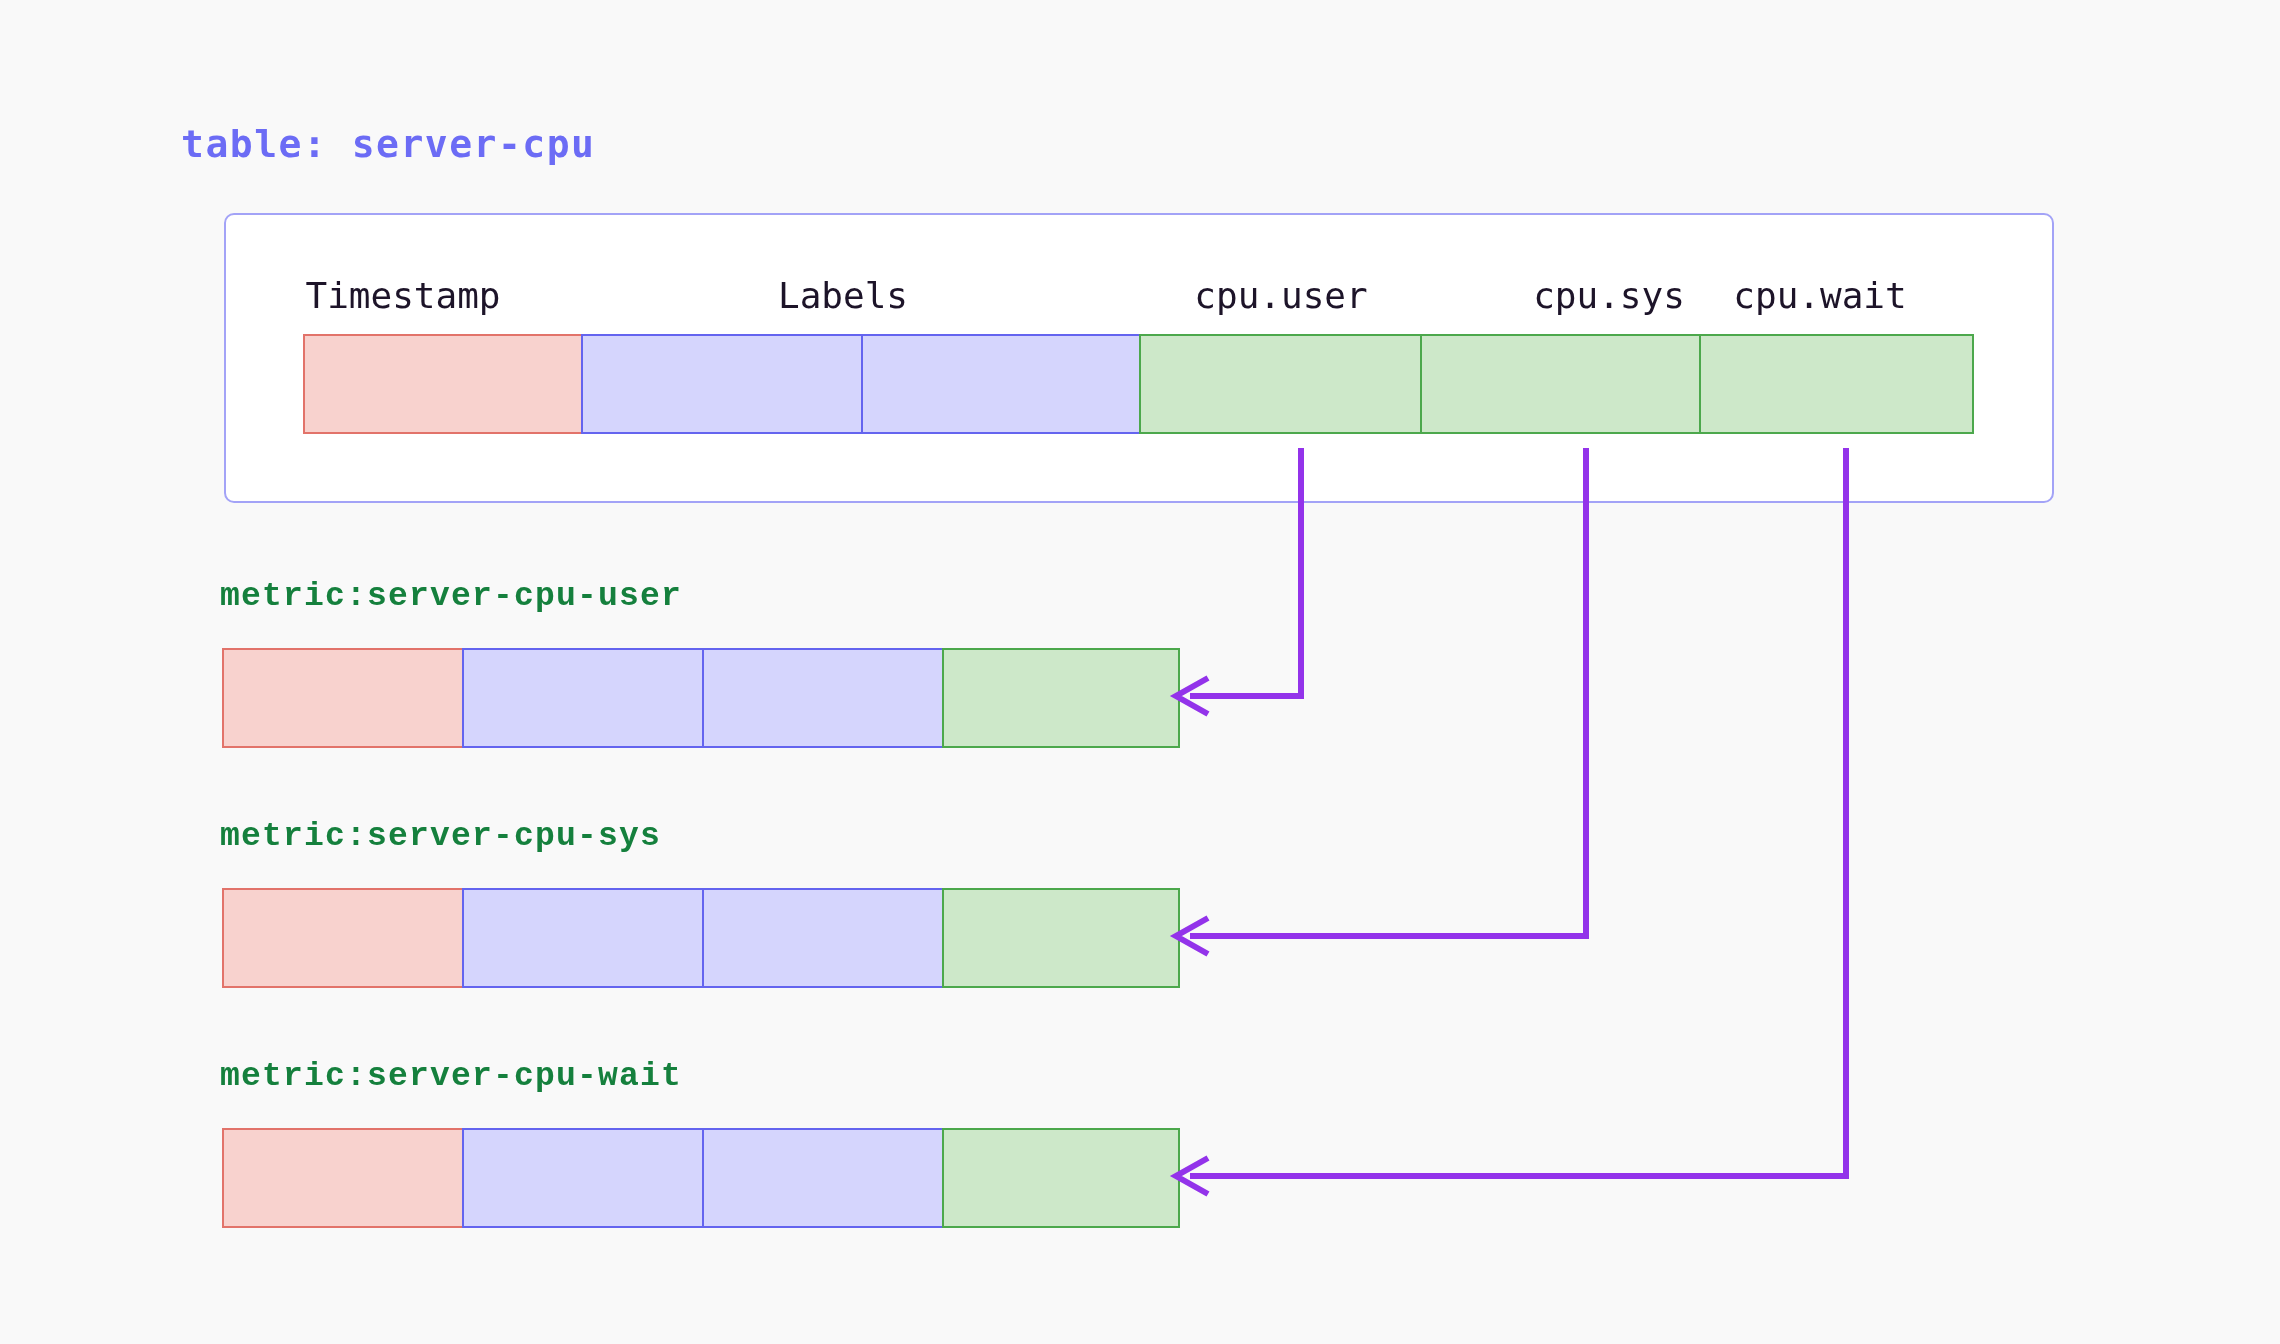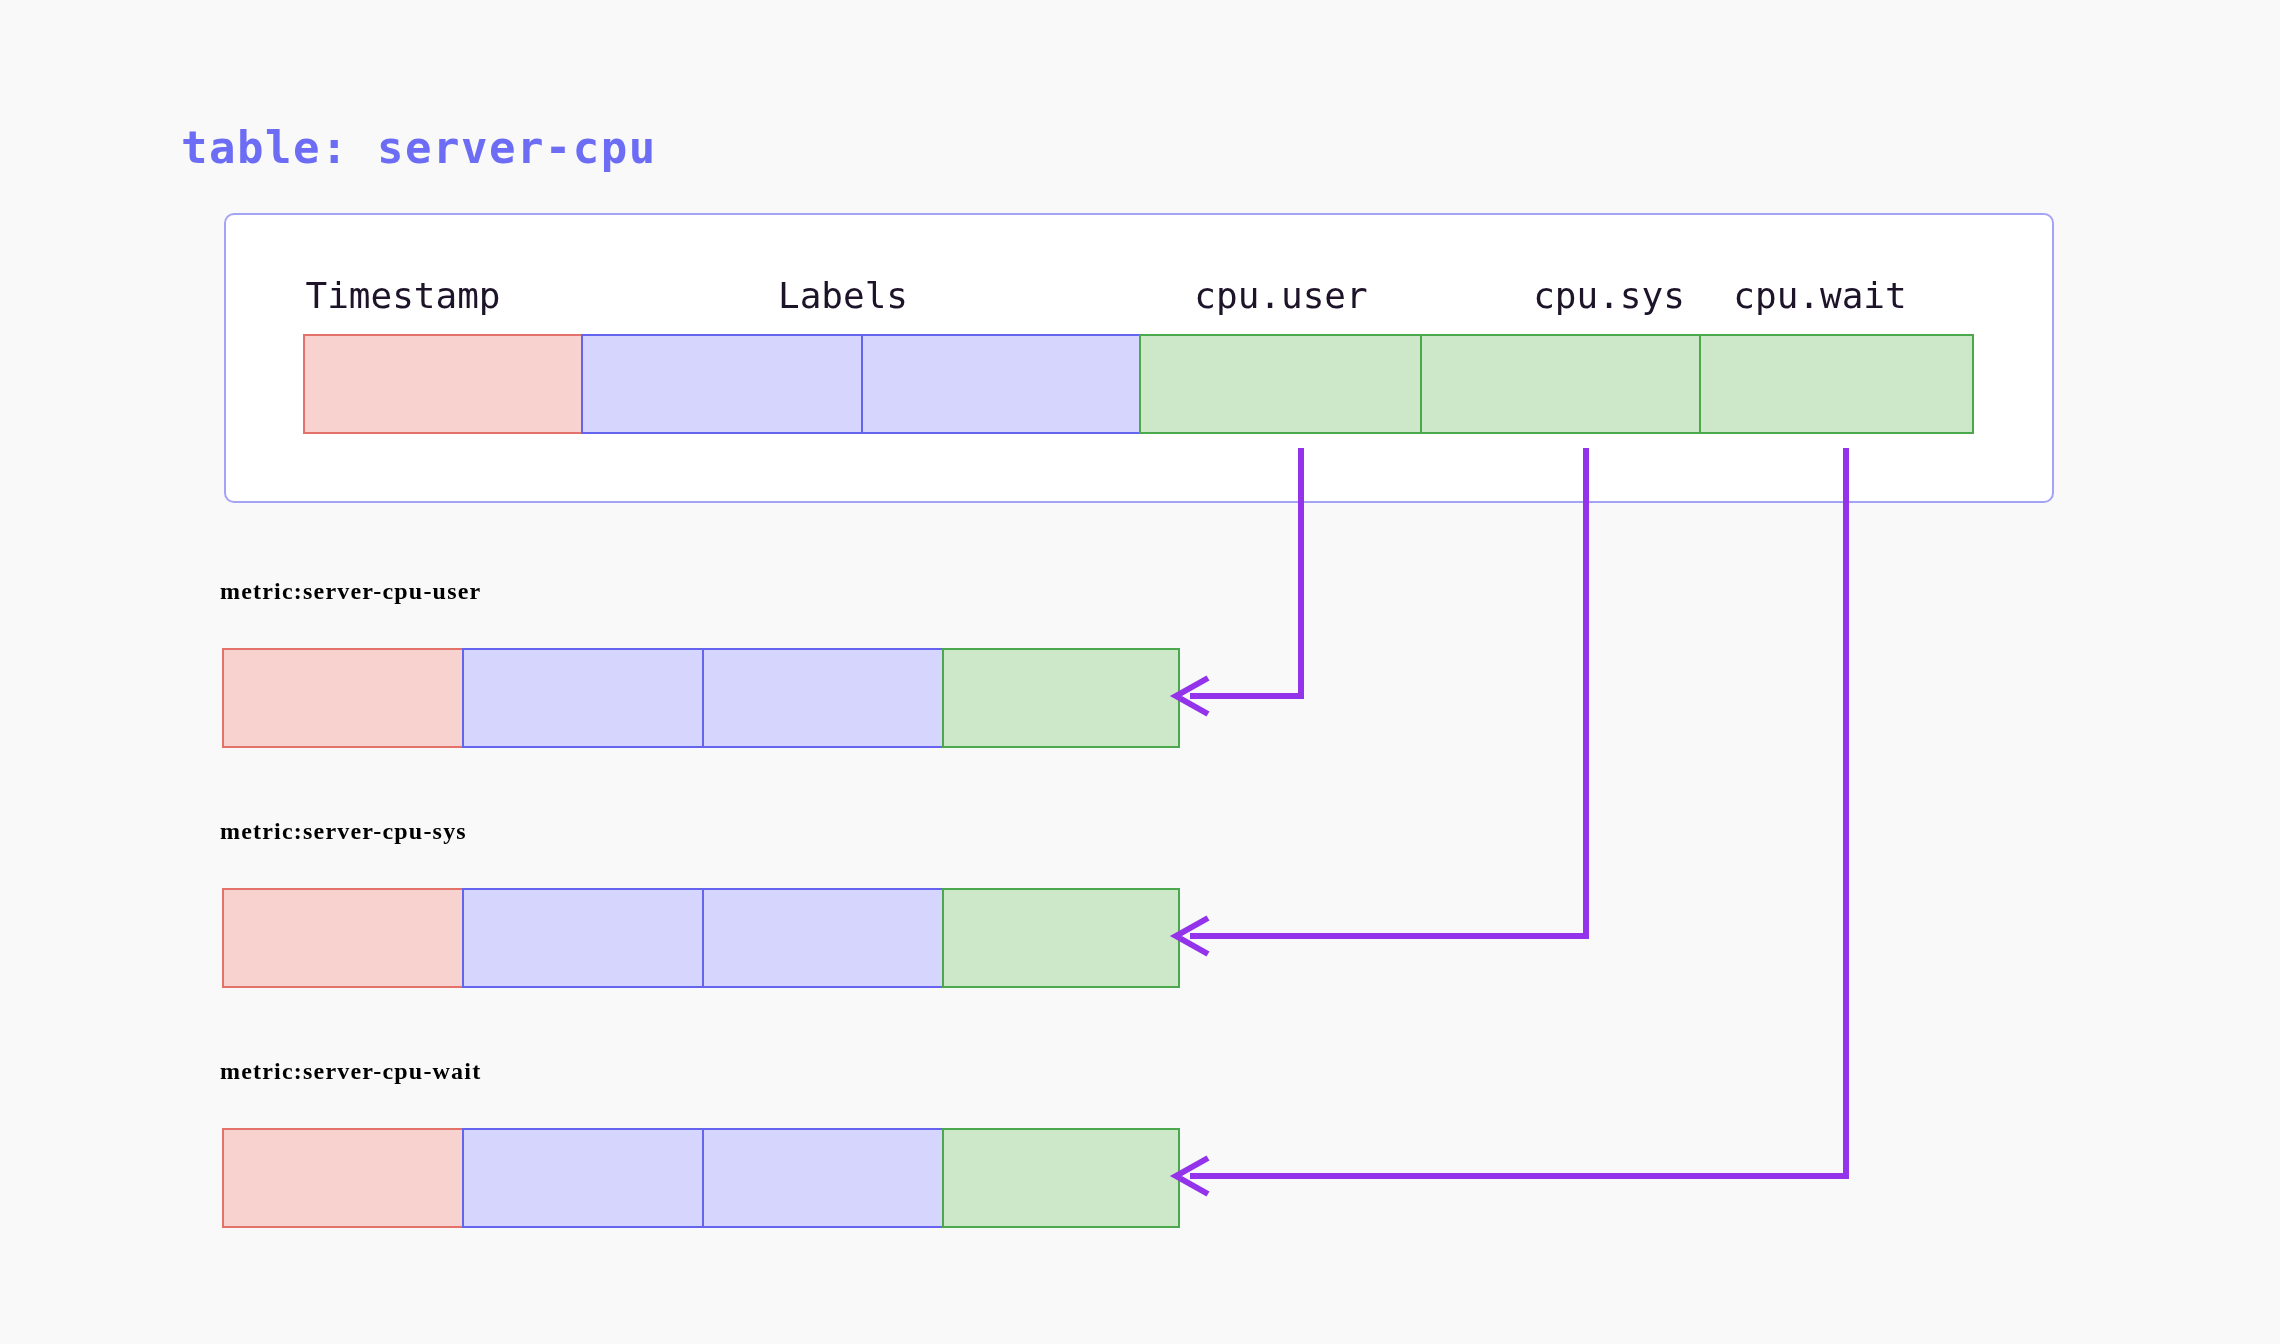--- a/index.html
+++ b/index.html
@@ -21,21 +21,21 @@
     width: 2280px;
     height: 1344px;
   }
 
   
   .table-title {
     position: absolute;
     left: 181px;
     top: 122px;
     font-family: "DejaVu Sans Mono", "Liberation Mono", monospace;
-    font-size: 44px;
+    font-size: 38px;
     font-weight: bold;
     color: #6c6cf5;
     letter-spacing: 1.5px;
     white-space: pre;
   }
 
   .table-card {
     position: absolute;
     left: 224px;
     top: 213px;
@@ -66,24 +66,24 @@
     box-sizing: border-box;
   }
   .cell-pink  { background: #f8d2ce; border: 2px solid #e2736a; }
   .cell-blue  { background: #d5d5fd; border: 2px solid #6464ef; }
   .cell-green { background: #cde8c9; border: 2px solid #4ca84c; }
 
   
   .metric-title {
     position: absolute;
     left: 220px;
-    font-family: Liberation Serif, serif;
-    font-size: 24px;
+    font-family: Liberation Mono, monospace;
+    font-size: 33px;
     font-weight: bold;
-    color: #000000;
+    color: #15803d;
     letter-spacing: 1.2px;
     white-space: pre;
   }
 
   .mcell {
     position: absolute;
     height: 100px;
     box-sizing: border-box;
   }
 

